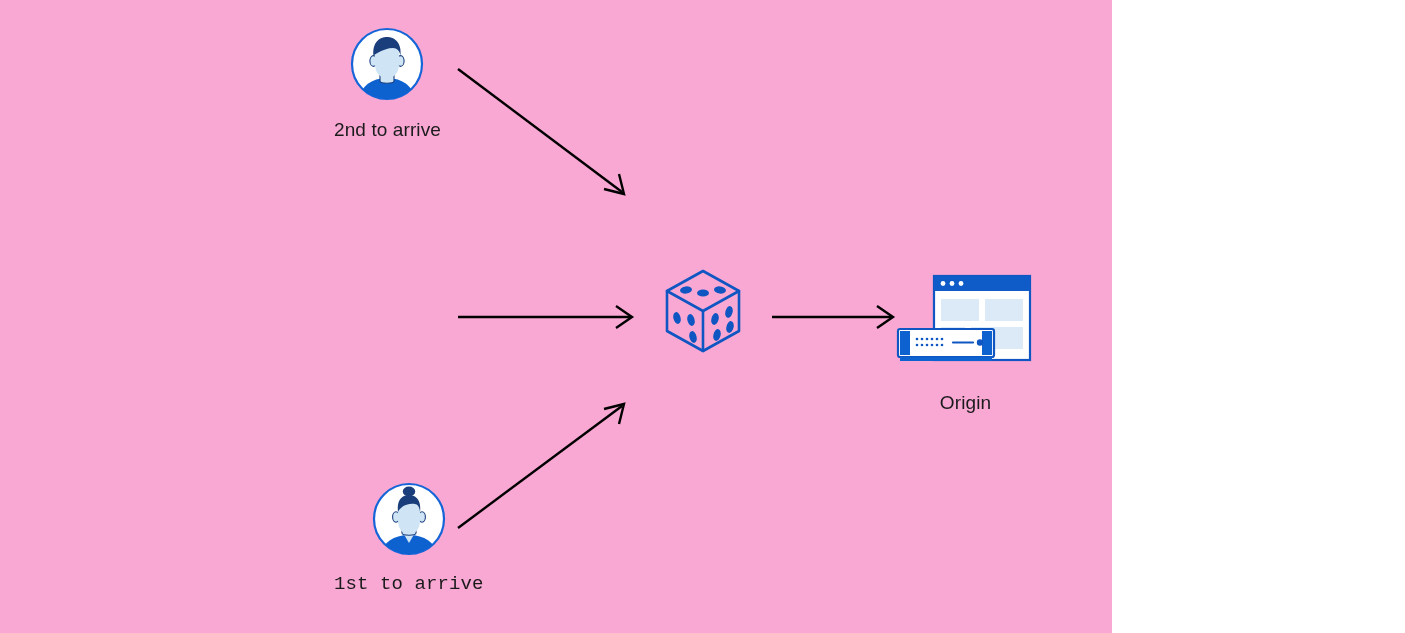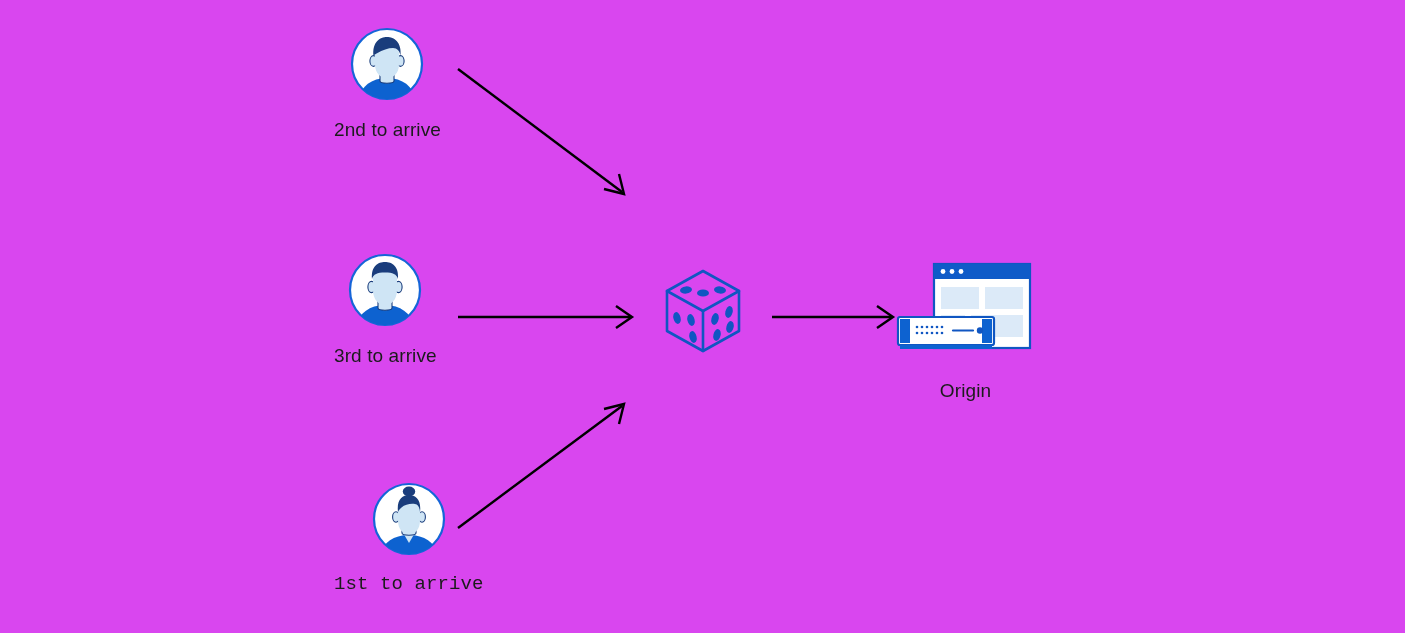--- a/index.html
+++ b/index.html
@@ -6,23 +6,23 @@
     margin: 0;
     padding: 0;
     background: #ffffff;
   }
   body {
     font-family: "Liberation Sans", sans-serif;
     -webkit-font-smoothing: antialiased;
   }
   #canvas {
     position: relative;
-    width: 1405px;
+    width: 1112px;
     height: 633px;
-    background: #d946ef;
+    background: #f9a8d4;
     overflow: hidden;
     text-align: center;
   }
   .node {
     position: absolute;
     display: flex;
     flex-direction: column;
     align-items: center;
   }
   .node-label {
@@ -38,21 +38,21 @@
   .label-gap-origin { height: 16px; }
 
   #node-user-2nd { left: 334px; top: 26px; }
   #node-user-3rd { left: 334px; top: 252px; }
   #node-user-1st { left: 334px; top: 481px; font-family: Liberation Mono, monospace; }
 
   #node-dice { left: 660px; top: 265px; }
   .dice-wrap { width: 86px; height: 90px; }
   .dice-wrap svg { display: block; width: 86px; height: 90px; }
 
-  #node-origin { left: 893px; top: 260px; }
+  #node-origin { left: 893px; top: 272px; }
   .origin-wrap { width: 145px; height: 105px; }
   .origin-wrap svg { display: block; width: 145px; height: 105px; }
 
   .arrow-layer {
     position: absolute;
     left: 0; top: 0;
     width: 1405px;
     height: 633px;
     pointer-events: none;
   }
@@ -108,42 +108,20 @@
           <path d="M26 27 C26 18 50 18 50 27 L50 38 C50 48 44 52 38 52 C32 52 26 48 26 38 Z" fill="#cfe5f5"></path>
 
           <path d="M24.5 30 C23 16 31 11 38 11 C45 11 53 16 51.5 30 C51 25 48 22 44 22 C39.5 22 33 24 28.5 27 C26.5 28 25 29 24.5 30 Z" fill="#1a3d7c"></path>
         </g>
       </svg>
     </div>
     <div class="label-gap-avatar"></div>
     <div class="node-label">2nd to arrive</div>
   </div>
 
-  <div class="node" id="node-user-3rd">
-    <div class="avatar-wrap">
-      <svg viewBox="0 0 76 76">
-        <defs>
-          <clipPath id="clipMid">
-              <circle cx="38" cy="38" r="35"></circle>
-            </clipPath>
-        </defs>
-        <circle cx="38" cy="38" r="35" fill="#ffffff" stroke="#1565d8" stroke-width="2.2"></circle>
-        <g clip-path="url(#clipMid)">
-          <path d="M38 53 C20 53 10 64 8 78 L68 78 C66 64 56 53 38 53 Z" fill="#0d62d0"></path>
-          <path d="M31 44 L45 44 L45 56 C45 59 31 59 31 56 Z" fill="#cfe5f5" stroke="#1a3d7c" stroke-width="1.1"></path>
-          <ellipse cx="24.5" cy="35" rx="3.6" ry="5.6" fill="#cfe5f5" stroke="#1a3d7c" stroke-width="1.1"></ellipse>
-          <ellipse cx="51.5" cy="35" rx="3.6" ry="5.6" fill="#cfe5f5" stroke="#1a3d7c" stroke-width="1.1"></ellipse>
-          <path d="M26 26 C26 17 50 17 50 26 L50 38 C50 48 44 53 38 53 C32 53 26 48 26 38 Z" fill="#cfe5f5"></path>
-          <path d="M25 27 C24 14 31 10 38 10 C45 10 52 14 51 27 C49.5 22 46 20.5 38 20.5 C30 20.5 26.5 22 25 27 Z" fill="#1a3d7c"></path>
-        </g>
-      </svg>
-    </div>
-    <div class="label-gap-avatar"></div>
-    <div class="node-label">3rd to arrive</div>
-  </div>
 
   <div class="node" id="node-user-1st">
     <div class="avatar-wrap">
       <svg viewBox="0 0 76 76">
         <defs>
           <clipPath id="clipBot">
               <circle cx="38" cy="38" r="35"></circle>
             </clipPath>
         </defs>
         <circle cx="38" cy="38" r="35" fill="#ffffff" stroke="#1565d8" stroke-width="2.2"></circle>

